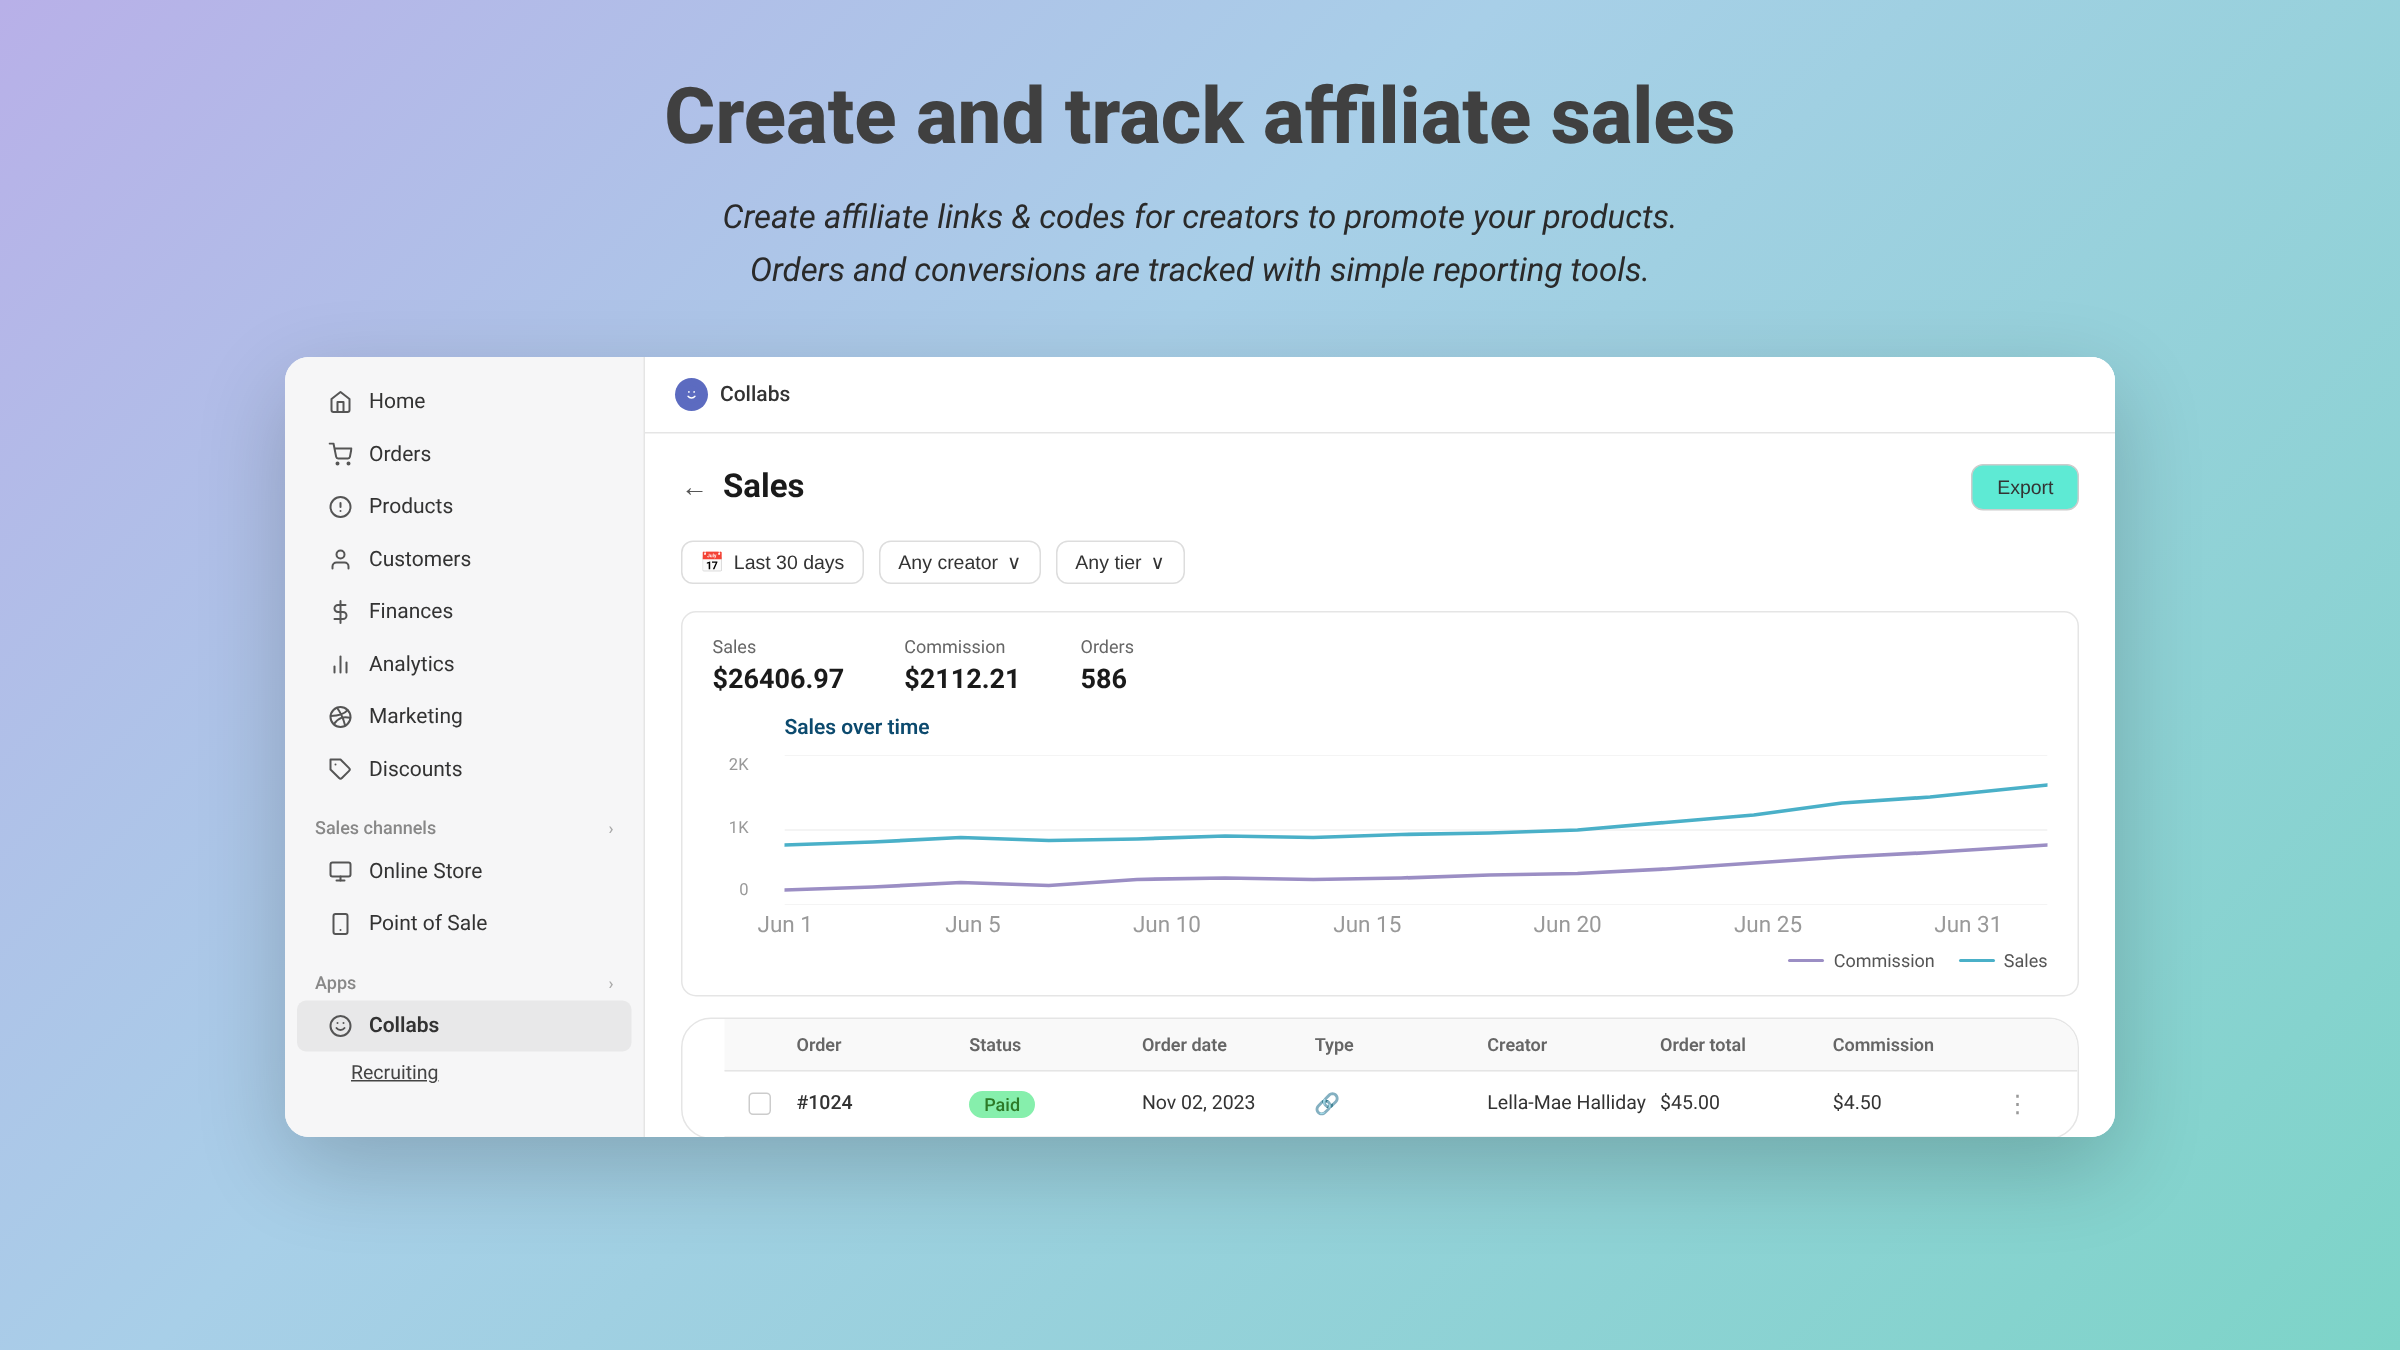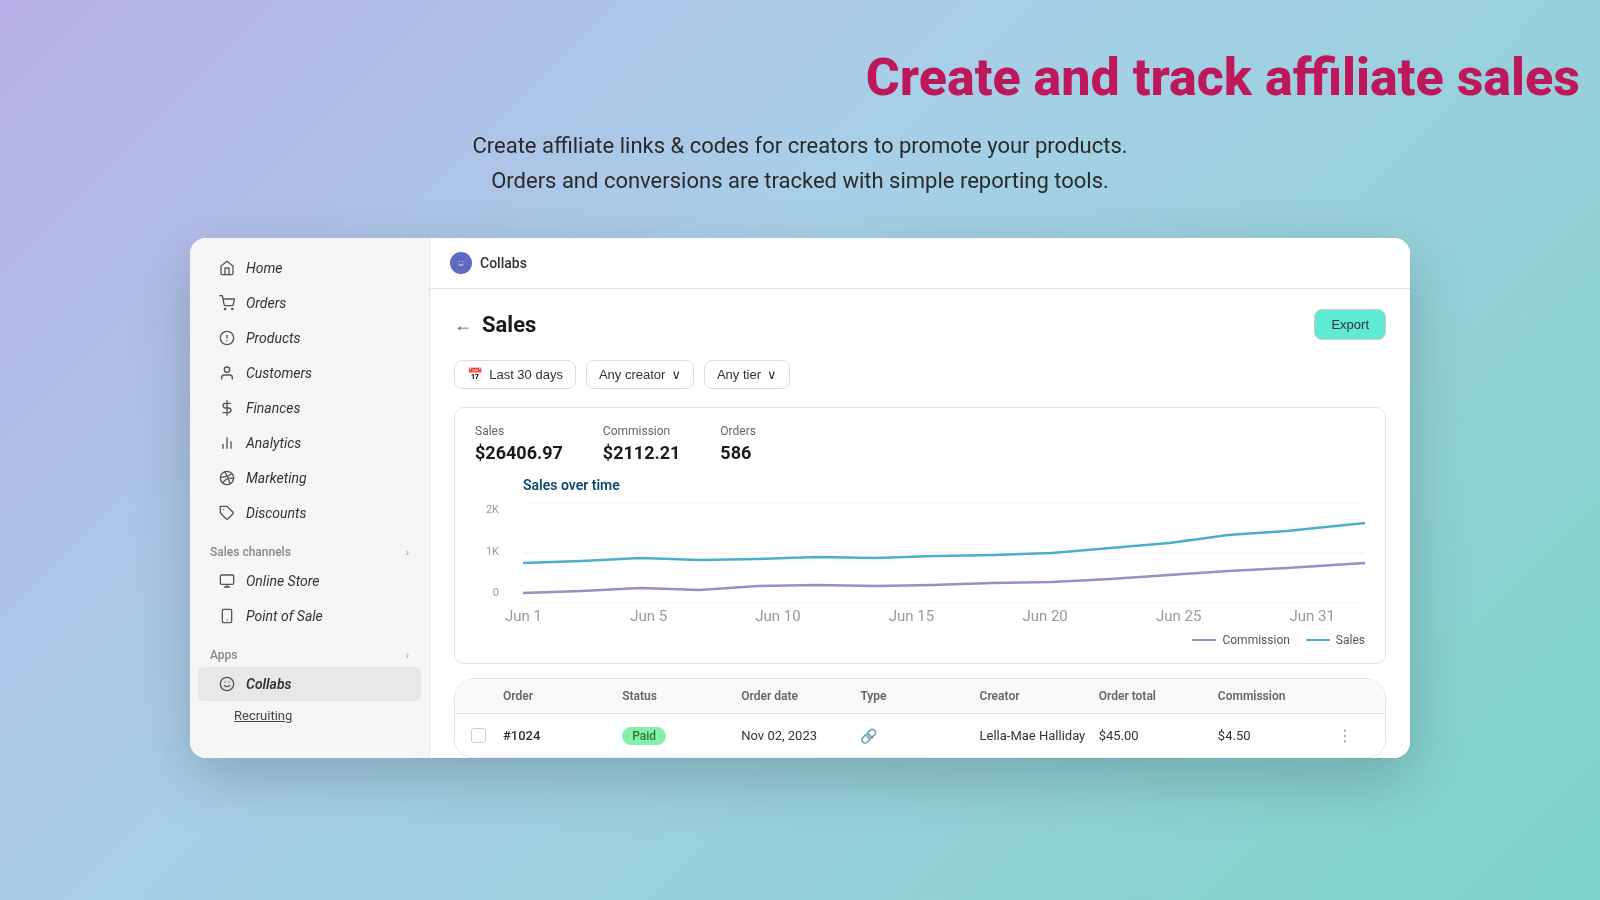--- a/index.html
+++ b/index.html
@@ -12,31 +12,31 @@
     }
 
     .hero-section {
       text-align: center;
       padding: 48px 20px 40px;
     }
 
     .hero-title {
       font-size: 52px;
       font-weight: 800;
-      color: #be185d;
+      color: #404040;
       line-height: 1.15;
       margin-bottom: 20px;
-      text-align: right;
     }
 
     .hero-subtitle {
       font-size: 22px;
       color: #2a2a2a;
       line-height: 1.6;
       font-weight: 400;
+      font-style: italic;
     }
 
     .app-window {
       background: #fff;
       border-radius: 16px;
       box-shadow: 0 20px 60px rgba(0,0,0,0.2);
       margin: 0 auto;
       width: 1220px;
       height: 520px;
       display: flex;
@@ -57,21 +57,20 @@
     .sidebar-item {
       display: flex;
       align-items: center;
       gap: 10px;
       padding: 8px 20px;
       font-size: 14px;
       color: #333;
       cursor: pointer;
       border-radius: 6px;
       margin: 1px 8px;
-      font-style: italic;
     }
 
     .sidebar-item.active {
       background: #e8e8e9;
       font-weight: 600;
     }
 
     .sidebar-icon {
       width: 18px;
       height: 18px;
@@ -268,20 +267,21 @@
       width: 24px;
       height: 2px;
       border-radius: 2px;
     }
 
     
     .table-section {
       border: 1px solid #e5e5e5;
       border-radius: 20px;
       overflow: hidden;
+      padding-left: 28px;
     }
 
     .table-header-row {
       display: grid;
       grid-template-columns: 32px 1fr 1fr 1fr 1fr 1fr 1fr 1fr 32px;
       background: #f9f9f9;
       border-bottom: 1px solid #e5e5e5;
       padding: 10px 16px;
     }
 

